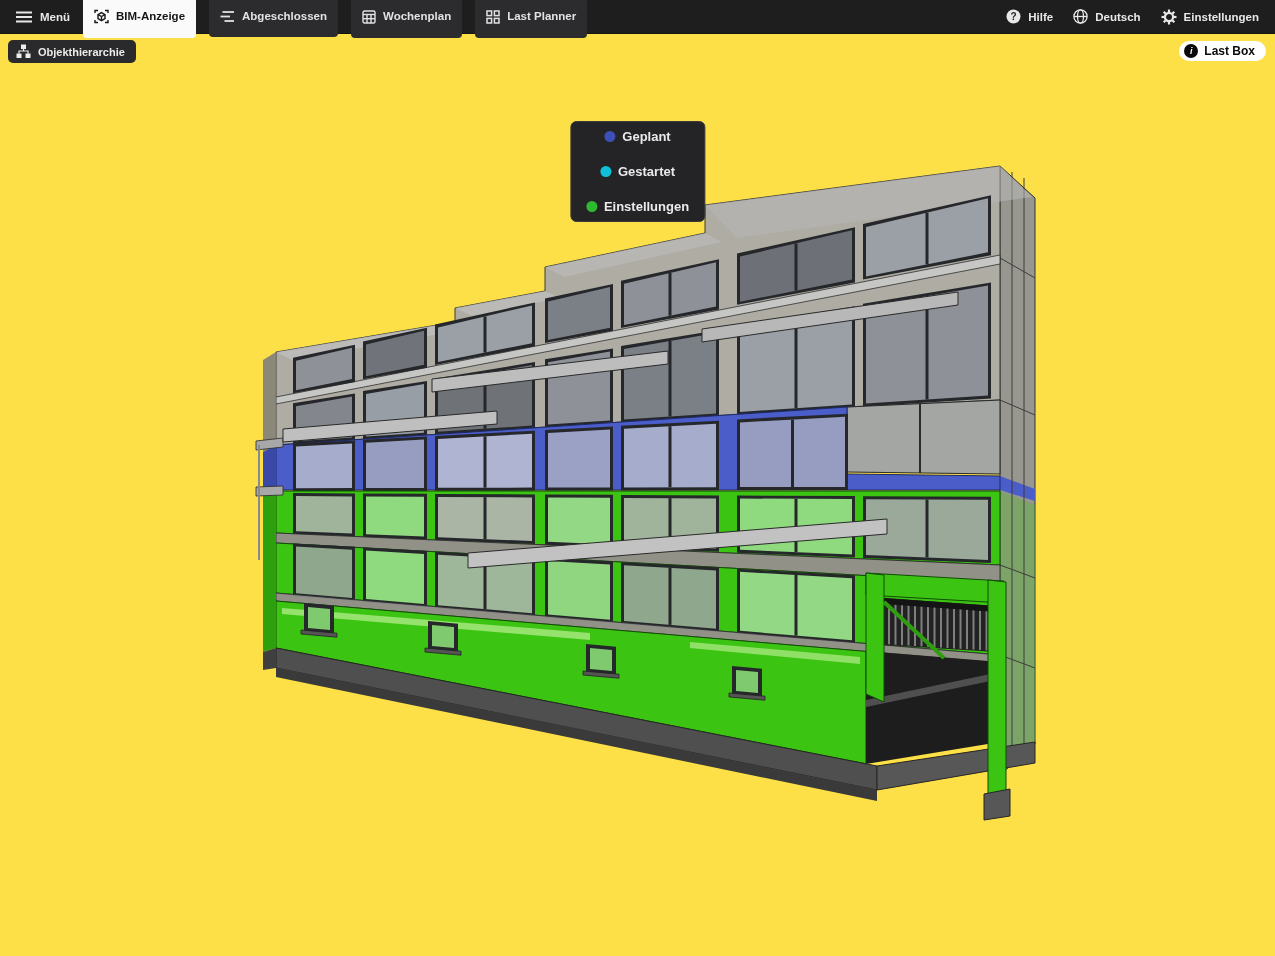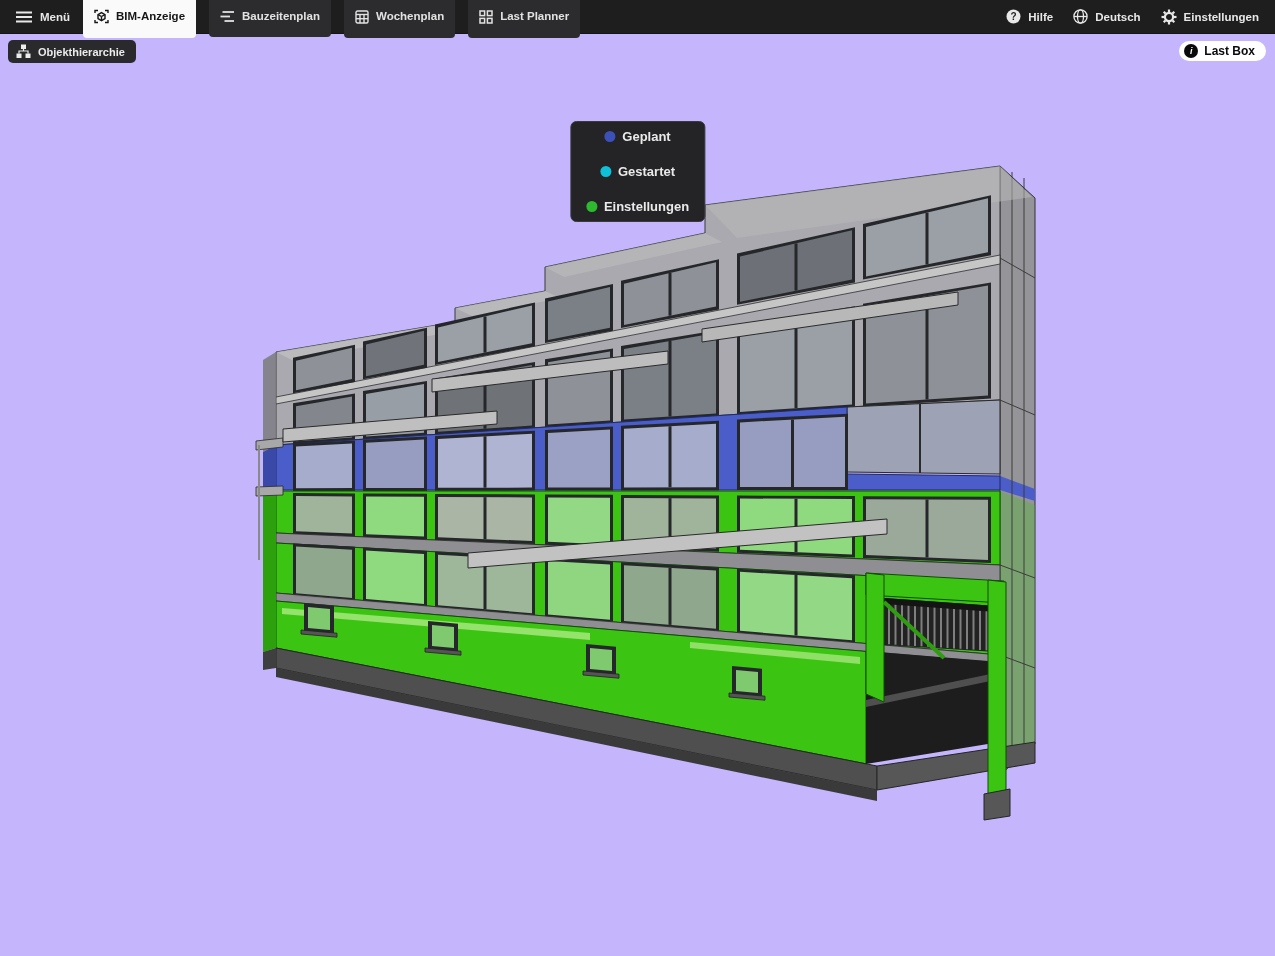--- a/index.html
+++ b/index.html
@@ -1,17 +1,17 @@
 <!DOCTYPE html>
 <html><head>
 <meta charset="utf-8">
 <style>
   html,body{margin:0;padding:0;background:#111;}
   .stage{position:relative;width:1275px;height:956px;overflow:hidden;
-         background:#c4b5fd;font-family:"Liberation Sans","DejaVu Sans",sans-serif;
+         background:#fde047;font-family:"Liberation Sans","DejaVu Sans",sans-serif;
          -webkit-font-smoothing:antialiased;}
   
   .topbar{position:absolute;left:0;top:0;width:100%;height:34px;background:#1e1e1f;
           border-bottom:1px solid #141414;display:flex;align-items:center;
           padding:0 16px;box-sizing:border-box;z-index:30;}
   .tb-left{display:flex;align-items:center;gap:13px;}
   .menu-item{display:flex;align-items:center;gap:8px;color:#e8e8e8;font-size:11.5px;
              font-weight:700;cursor:pointer;}
   .tab{display:flex;align-items:center;gap:7px;background:#2c2c2e;color:#e2e2e2;
        font-size:11.5px;font-weight:700;border:none;border-radius:4px;
@@ -247,21 +247,21 @@
       <button class="tab">
         <span class="icon">
           <svg width="15" height="13" viewBox="0 0 15 13">
               <g stroke="#e2e2e2" stroke-width="1.8">
                 <line x1="2.5" y1="2" x2="14" y2="2"></line>
                 <line x1="0.5" y1="6.5" x2="10" y2="6.5"></line>
                 <line x1="4.5" y1="11" x2="14" y2="11"></line>
               </g>
             </svg>
         </span>
-        <span>Bauzeitenplan</span>
+        <span>Abgeschlossen</span>
       </button>
 
       <button class="tab">
         <span class="icon">
           <svg width="14" height="14" viewBox="0 0 14 14" fill="none" stroke="#e2e2e2" stroke-width="1.4">
             <rect x="1" y="1" width="12" height="12" rx="1.5"></rect>
               <line x1="1" y1="4.5" x2="13" y2="4.5"></line>
             <line x1="5" y1="4.5" x2="5" y2="13"></line>
               <line x1="9" y1="4.5" x2="9" y2="13"></line>
               <line x1="1" y1="8.7" x2="13" y2="8.7"></line>

